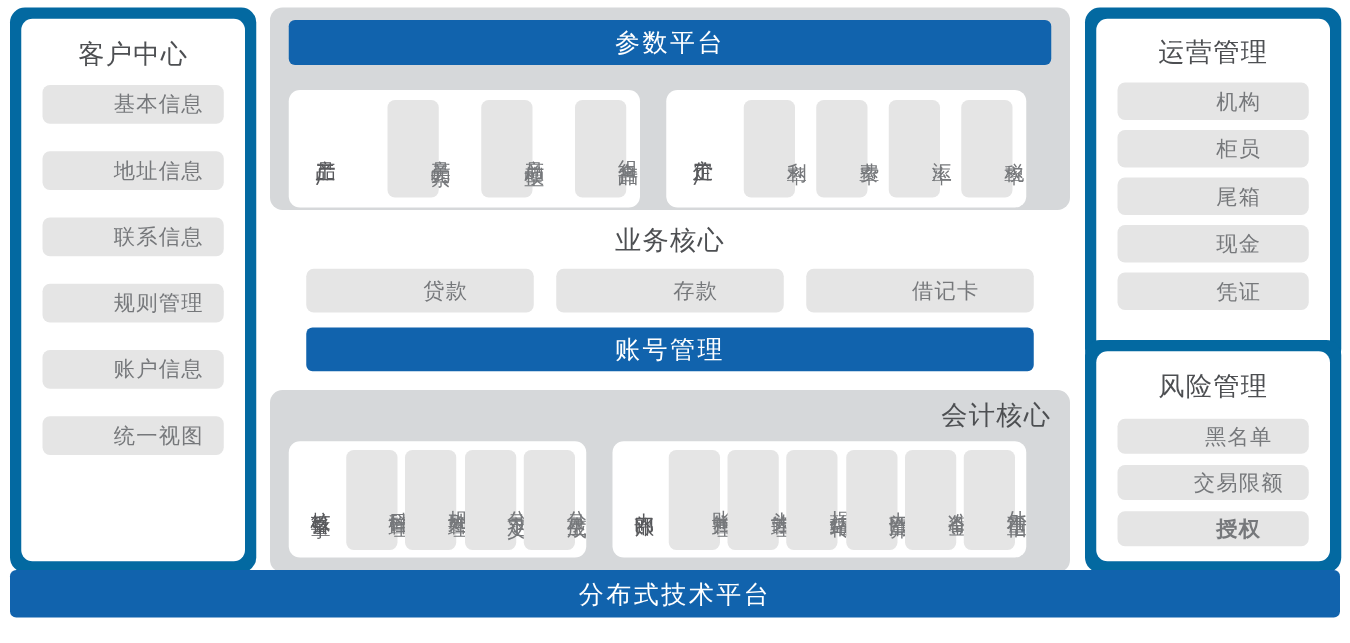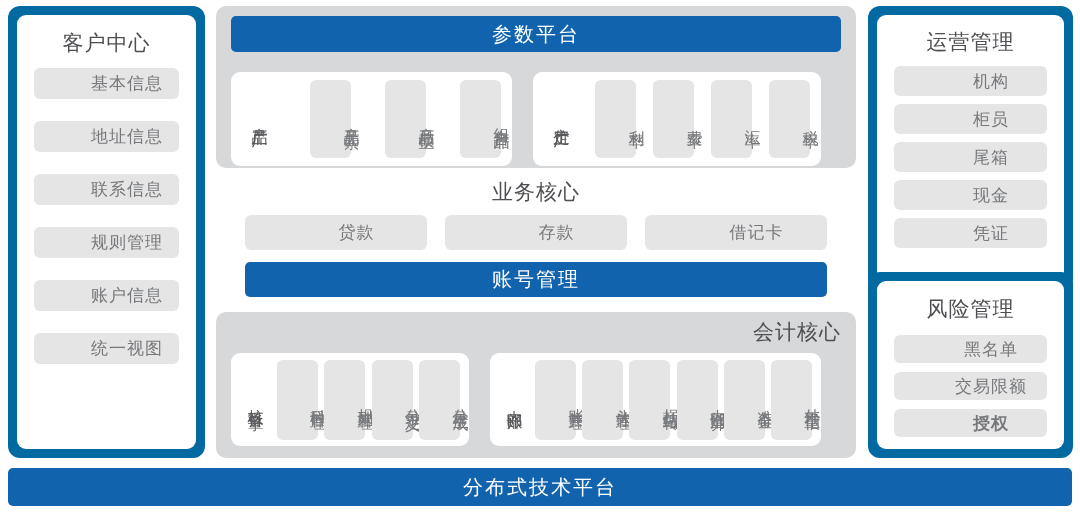--- a/index.html
+++ b/index.html
@@ -150,21 +150,21 @@
   #right-ops .chip-h:last-child { margin-bottom: 0; }
 
   #right-risk { left: 868px; top: 272px; width: 205px; height: 186px; }
   #right-risk .inner-white { padding: 14px 17px 12px 17px; }
   #right-risk .panel-title { margin-bottom: 12px; }
   #right-risk .chip-h { width: 100%; height: 30px; margin-bottom: 9px; }
   #right-risk .chip-h:last-child { margin-bottom: 0; font-weight: bold; }
 
   
   #bottom-bar {
-    position: absolute; left: 8px; top: 468px;
+    position: absolute; left: 8px; top: 456px;
     width: 1064px; height: 38px;
     font-size: 20px;
   }
 </style>
 </head>
 <body>
 
 <div id="root">
 
   <div class="outer-frame" id="left-frame">

